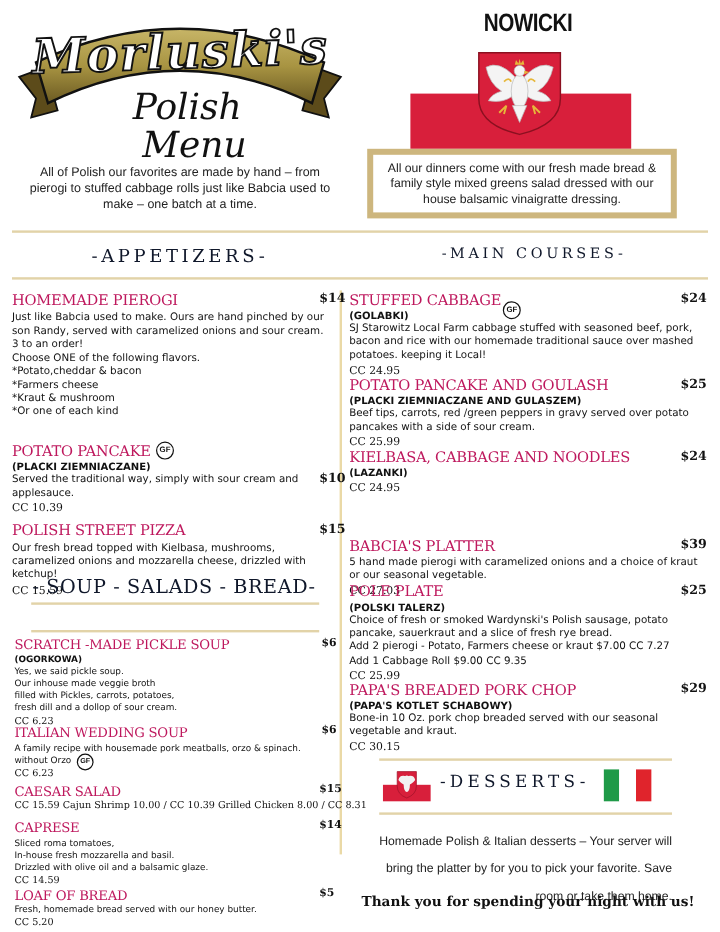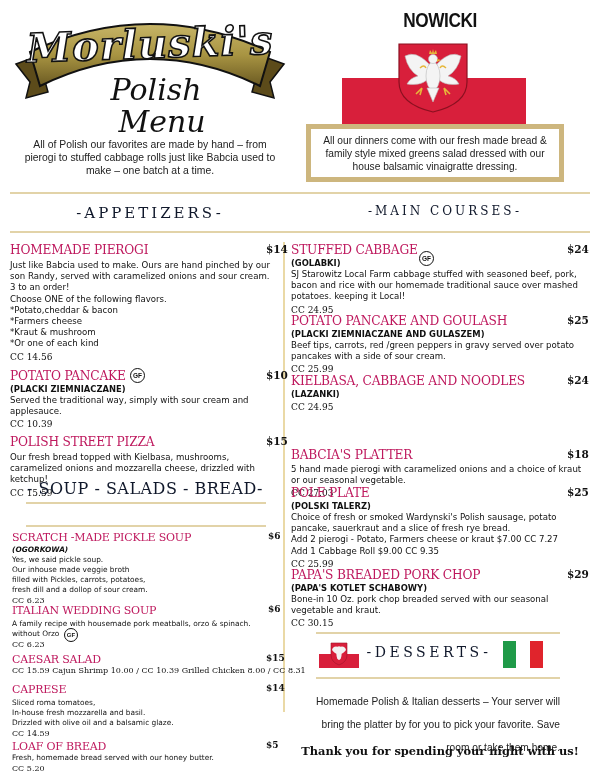--- a/index.html
+++ b/index.html
@@ -65,21 +65,21 @@
   .item-price {
     position: absolute; top: 0; font-family: "DejaVu Serif", serif; font-weight: bold;
     font-size: 10.5px; color: #111;
   }
   .item-sub { font-family: "DejaVu Sans", sans-serif; font-size: 8.4px; font-weight: bold; color: #111; line-height: 11px; margin-top: 1px; }
   .item-desc { font-family: "DejaVu Sans", sans-serif; font-size: 8.6px; line-height: 11.2px; color: #111; white-space: pre-line; }
   .item-cc { font-family: "DejaVu Serif", serif; font-size: 9px; color: #111; line-height: 12px; margin-top: 1px; }
 
   .small .item-name { font-size: 11px; }
   .small .item-desc { font-size: 7.4px; line-height: 10px; }
-  .small .item-sub { font-size: 7.4px; line-height: 10px; font-style: italic; }
+  .small .item-sub { font-size: 7.4px; line-height: 10px; }
   .small .item-cc { font-size: 8px; line-height: 10px; }
   .small .item-price { font-size: 9px; }
 
   .gf {
     position: absolute; width: 15px; height: 15px; border: 1.5px solid #111; border-radius: 50%;
     font-family: "Liberation Sans", sans-serif; font-weight: bold; font-size: 6.5px;
     display: flex; align-items: center; justify-content: center; color: #111; background: #fff;
   }
 
   .caesar-line { font-family: "DejaVu Serif", serif; font-size: 8px; color: #111; white-space: nowrap; }
@@ -157,27 +157,26 @@
 <div class="item" style="left:10px; top:243px; width:270px;">
   <div class="item-name">HOMEMADE PIEROGI</div>
   <div class="item-price" style="left:256px;">$14</div>
   <div class="item-desc" style="margin-top:3px;">Just like Babcia used to make. Ours are hand pinched by our son Randy, served with caramelized onions and sour cream.
  3 to an order!
 Choose ONE of the following flavors.
 *Potato,cheddar &amp; bacon
 *Farmers cheese
 *Kraut &amp; mushroom
 *Or one of each kind</div>
-  <div class="item-cc">CC 14.56</div>
 </div>
 
 <div class="item" style="left:10px; top:369px; width:270px;">
   <div class="item-name">POTATO PANCAKE</div>
   <div class="gf" style="left:120px; top:-1px;">GF</div>
-  <div class="item-price" style="left:256px;">$10</div>
+  <div class="item-price" style="left:256px;margin-top:24px;">$10</div>
   <div class="item-sub">(PLACKI ZIEMNIACZANE)</div>
   <div class="item-desc">Served the traditional way, simply with sour cream and applesauce.</div>
   <div class="item-cc">CC 10.39</div>
 </div>
 
 <div class="item" style="left:10px; top:435px; width:270px;">
   <div class="item-name">POLISH STREET PIZZA</div>
   <div class="item-price" style="left:256px;">$15</div>
   <div class="item-desc" style="margin-top:3px;">Our fresh bread topped with Kielbasa, mushrooms, caramelized onions and mozzarella cheese, drizzled with ketchup!</div>
   <div class="item-cc">CC 15.59</div>
@@ -248,21 +247,21 @@
 
 <div class="item" style="left:291px; top:374px; width:296px;">
   <div class="item-name">KIELBASA, CABBAGE AND NOODLES</div>
   <div class="item-price" style="left:276px;">$24</div>
   <div class="item-sub">(LAZANKI)</div>
   <div class="item-cc">CC 24.95</div>
 </div>
 
 <div class="item" style="left:291px; top:448px; width:296px;">
   <div class="item-name">BABCIA'S PLATTER</div>
-  <div class="item-price" style="left:276px;">$18</div>
+  <div class="item-price" style="left:276px;">$39</div>
   <div class="item-desc" style="margin-top:2px;">5 hand made pierogi with caramelized onions and a choice of kraut or our seasonal vegetable.</div>
   <div class="item-cc">CC 27.03</div>
 </div>
 
 <div class="item" style="left:291px; top:486px; width:296px;">
   <div class="item-name">POLE PLATE</div>
   <div class="item-price" style="left:276px;">$25</div>
   <div class="item-sub">(POLSKI TALERZ)</div>
   <div class="item-desc">Choice of fresh or smoked Wardynski's Polish sausage, potato pancake, sauerkraut and a slice of fresh rye bread.
 Add 2 pierogi - Potato, Farmers cheese or kraut $7.00 CC 7.27

